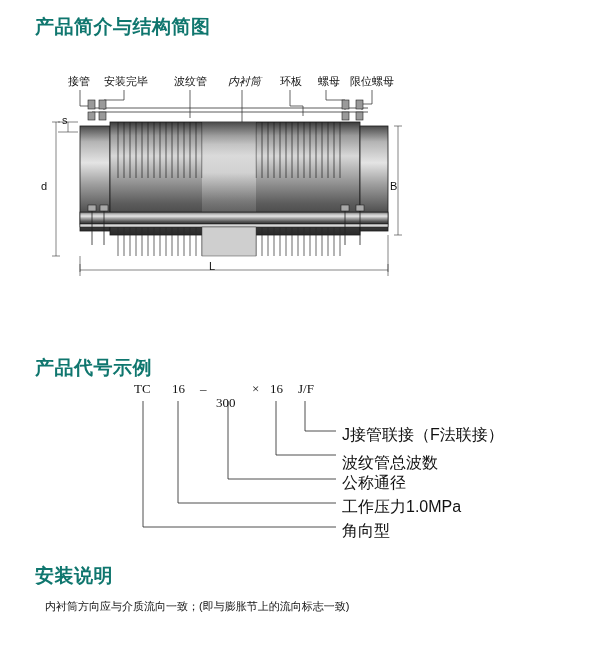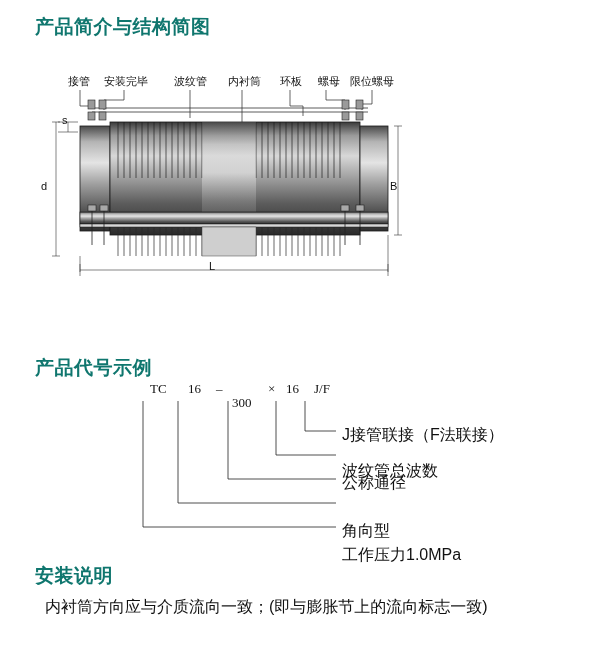--- a/index.html
+++ b/index.html
@@ -53,54 +53,53 @@
     top: 375px;
     width: 600px;
     height: 165px;
   }
   .code-token {
     position: absolute;
     font-size: 13px;
     font-family: "Liberation Serif", serif;
     color: #111;
     white-space: nowrap;
-    margin-left: 16px;
   }
   .code-desc {
     position: absolute;
     font-size: 16px;
     color: #111;
     white-space: nowrap;
   }
 
   
   #notes {
     position: absolute;
     left: 45px;
     top: 596px;
     width: 520px;
   }
   .note-line {
-    font-size: 16px;
+    font-size: 11px;
     line-height: 21px;
     color: #111;
   }
 </style>
 </head>
 <body>
 
 <div class="section-title" id="title-1">产品简介与结构简图</div>
 
 <div id="drawing">
 
   
   <div class="callout" style="left:68px; top:14px;">接管</div>
   <div class="callout" style="left:104px; top:14px;">安装完毕</div>
   <div class="callout" style="left:174px; top:14px;">波纹管</div>
-  <div class="callout" style="left:228px; top:14px;">内衬筒</div>
+  <div class="callout" style="left:228px; top:14px;font-style:italic;">内衬筒</div>
   <div class="callout" style="left:280px; top:14px;">环板</div>
   <div class="callout" style="left:318px; top:14px;">螺母</div>
   <div class="callout" style="left:350px; top:14px;">限位螺母</div>
 
   
   <div class="dim-label" style="left:62px; top:54px;">s</div>
   <div class="dim-label" style="left:41px; top:120px;">d</div>
   <div class="dim-label" style="left:390px; top:120px;">B</div>
   <div class="dim-label" style="left:209px; top:200px;">L</div>
 
@@ -290,23 +289,23 @@
 
   <div class="code-token" style="left:134px; top:6px;">TC</div>
   <div class="code-token" style="left:172px; top:6px;">16</div>
   <div class="code-token" style="left:200px; top:6px;">–</div>
   <div class="code-token" style="left:216px; top:20px;">300</div>
   <div class="code-token" style="left:252px; top:6px;">×</div>
   <div class="code-token" style="left:270px; top:6px;">16</div>
   <div class="code-token" style="left:298px; top:6px;">J/F</div>
 
   <div class="code-desc" style="left:342px; top:50px;">J接管联接（F法联接）</div>
-  <div class="code-desc" style="left:342px; top:86px;">波纹管总波数</div>
+  <div class="code-desc" style="left:342px; top:78px;">波纹管总波数</div>
   <div class="code-desc" style="left:342px; top:98px;">公称通径</div>
-  <div class="code-desc" style="left:342px; top:122px;margin-top:48px;">工作压力1.0MPa</div>
+  <div class="code-desc" style="left:342px; top:122px;">工作压力1.0MPa</div>
   <div class="code-desc" style="left:342px; top:146px;">角向型</div>
 
   <svg width="600" height="165" viewBox="0 0 600 165">
     <g stroke="#222" stroke-width="0.8" fill="none">
 
       <path d="M305,26 L305,56 L336,56"></path>
 
       <path d="M276,26 L276,80 L336,80"></path>
 
       <path d="M228,26 L228,104 L336,104"></path>

